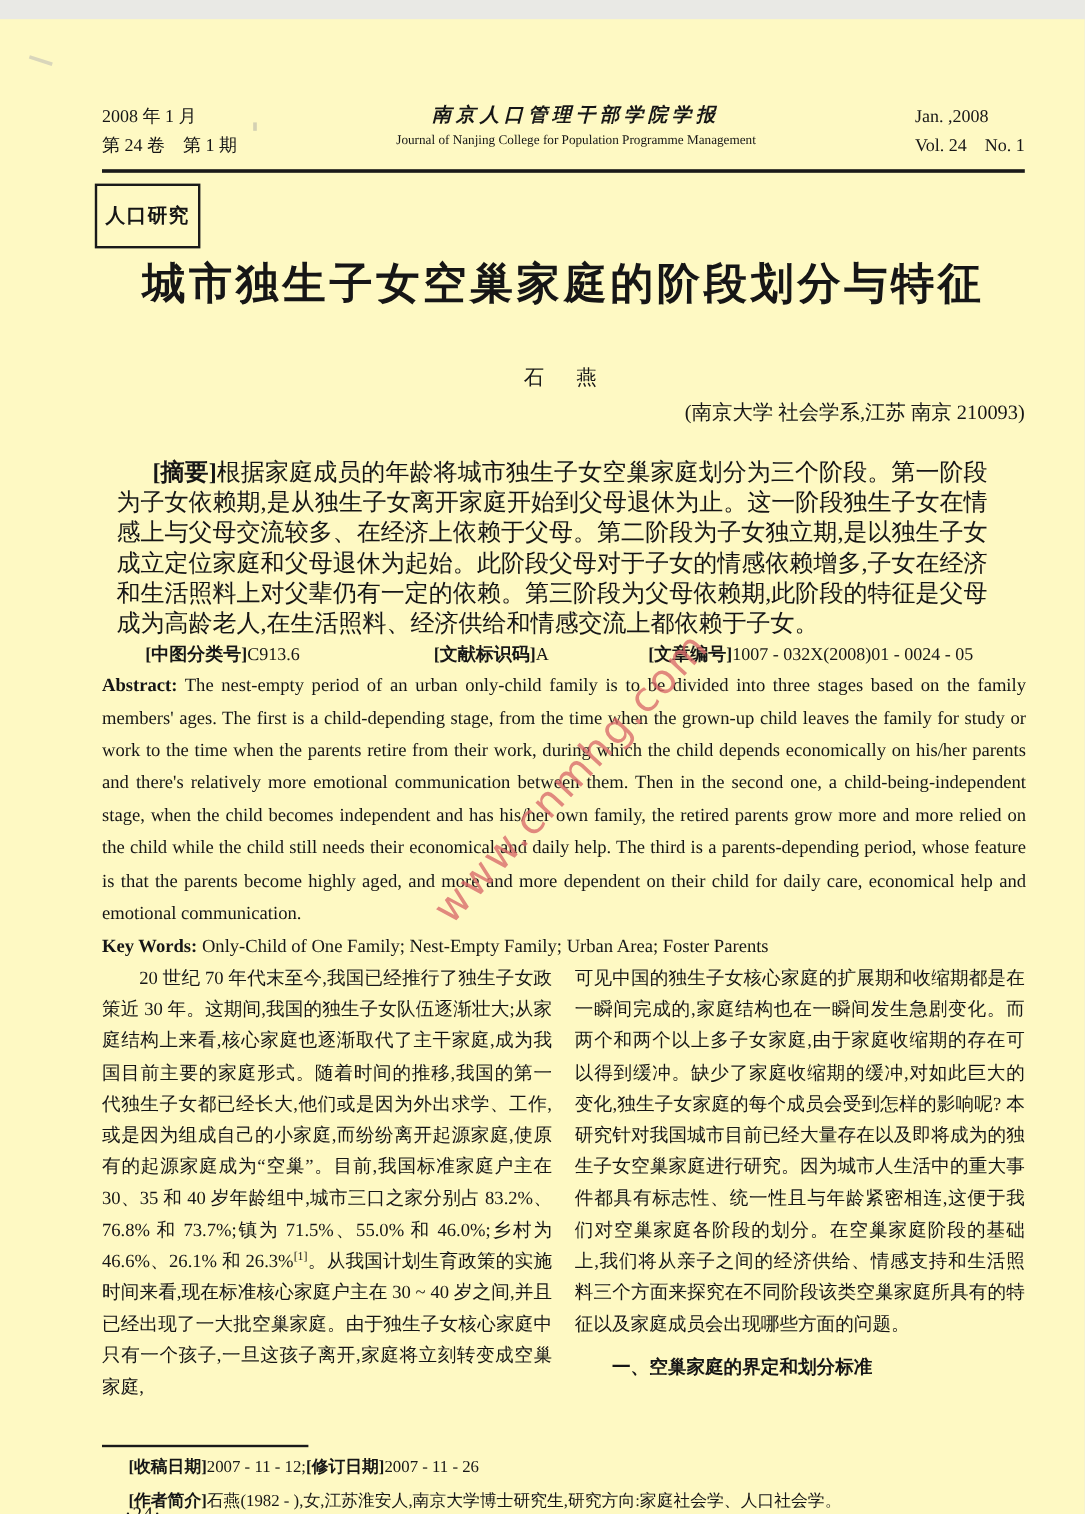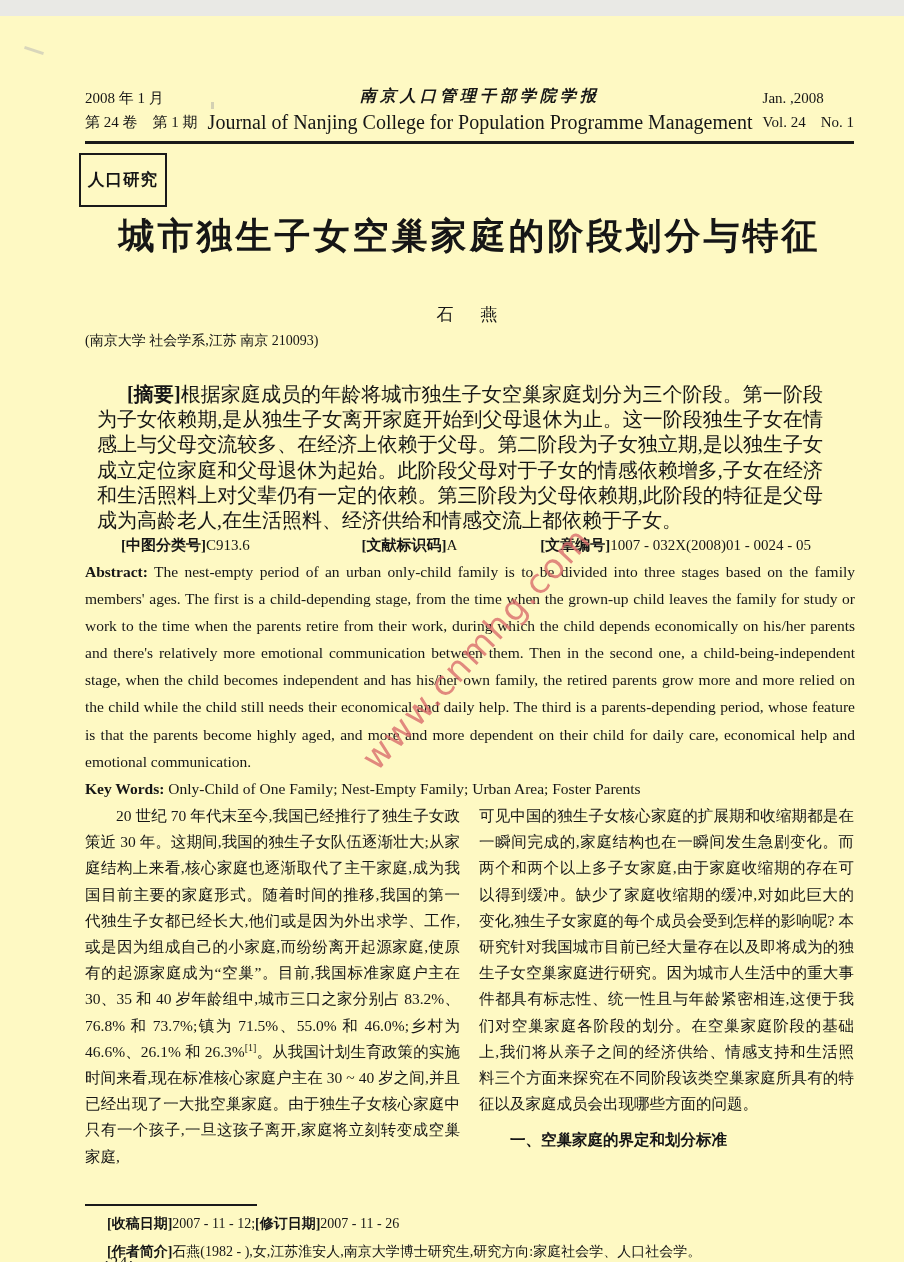--- a/index.html
+++ b/index.html
@@ -11,41 +11,41 @@
   
   .header {
     position:absolute; top:70px; left:85px; width:769px;
     display:flex; justify-content:space-between; align-items:flex-start;
     border-bottom:3px solid #1a1a1a; padding-bottom:7px;
   }
   .header-side { font-size:15px; line-height:24px; white-space:nowrap; }
   .header-right { text-align:left; }
   .header-center { flex:1; text-align:center; padding:0 10px; }
   .journal-cn { font-size:16px; font-weight:bold; font-style:italic; letter-spacing:4px; }
-  .journal-en { font-size:20px; margin-top:4px; }
+  .journal-en { font-size:11px; margin-top:4px; }
   
   .badge {
     position:absolute; top:137px; left:79px;
     border:2px solid #1a1a1a; padding:14px 7px;
     font-weight:bold; font-size:16.5px; letter-spacing:1px;
     font-family:"Liberation Sans", sans-serif;
   }
   
   .title {
     position:absolute; top:196px; left:85px; width:769px; text-align:center;
     font-size:36px; font-weight:bold; letter-spacing:3px;
     font-family:"Liberation Sans", sans-serif;
   }
   .author {
     position:absolute; top:287px; left:85px; width:769px; text-align:center;
     font-size:17px; font-weight:normal; letter-spacing:5px;
   }
   .affiliation {
-    position:absolute; top:316px; left:85px; width:769px; text-align:left;
-    font-size:14px;
+    position:absolute; top:316px; left:85px; width:769px; text-align:right;
+    font-size:17px;
   }
   
   .abstract-cn {
     position:absolute; top:366px; left:97px; width:726px;
     font-size:20px; line-height:25.2px; text-align:justify; text-indent:30px;
   }
   .lbl { font-weight:bold; }
   .keywords-cn {
     position:absolute; top:497px; left:97px; width:726px;
     font-size:15px; text-indent:24px;

